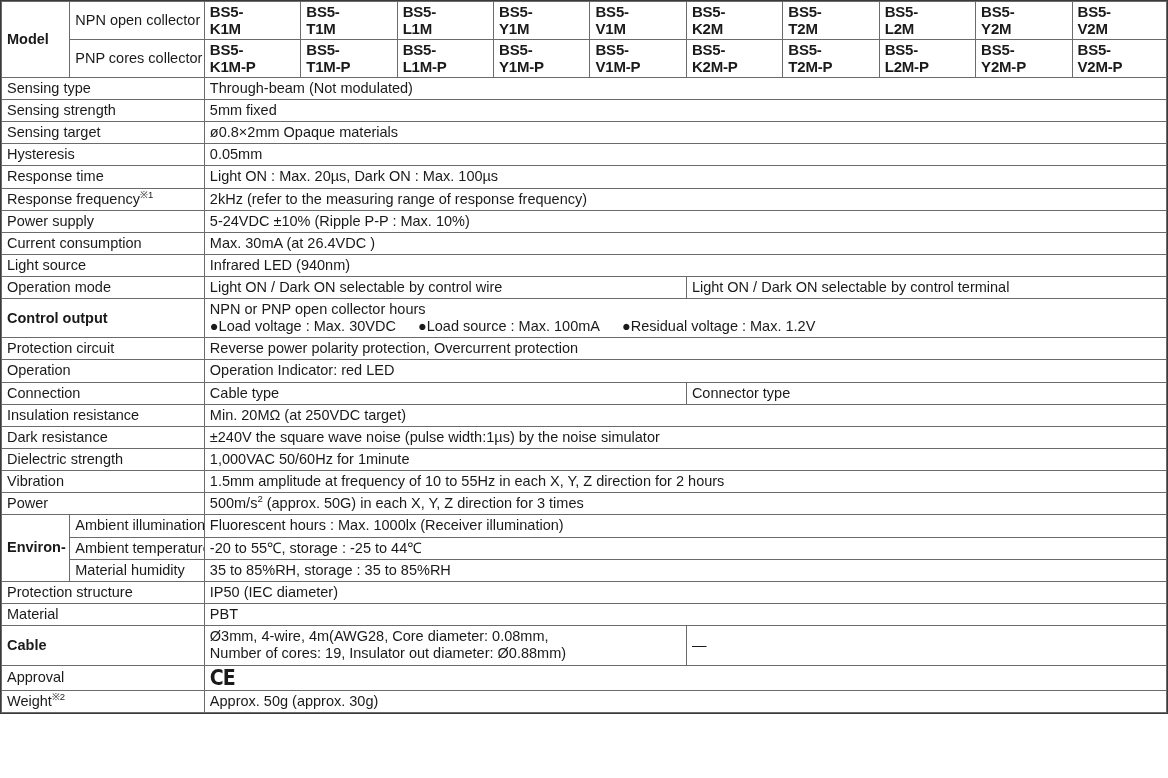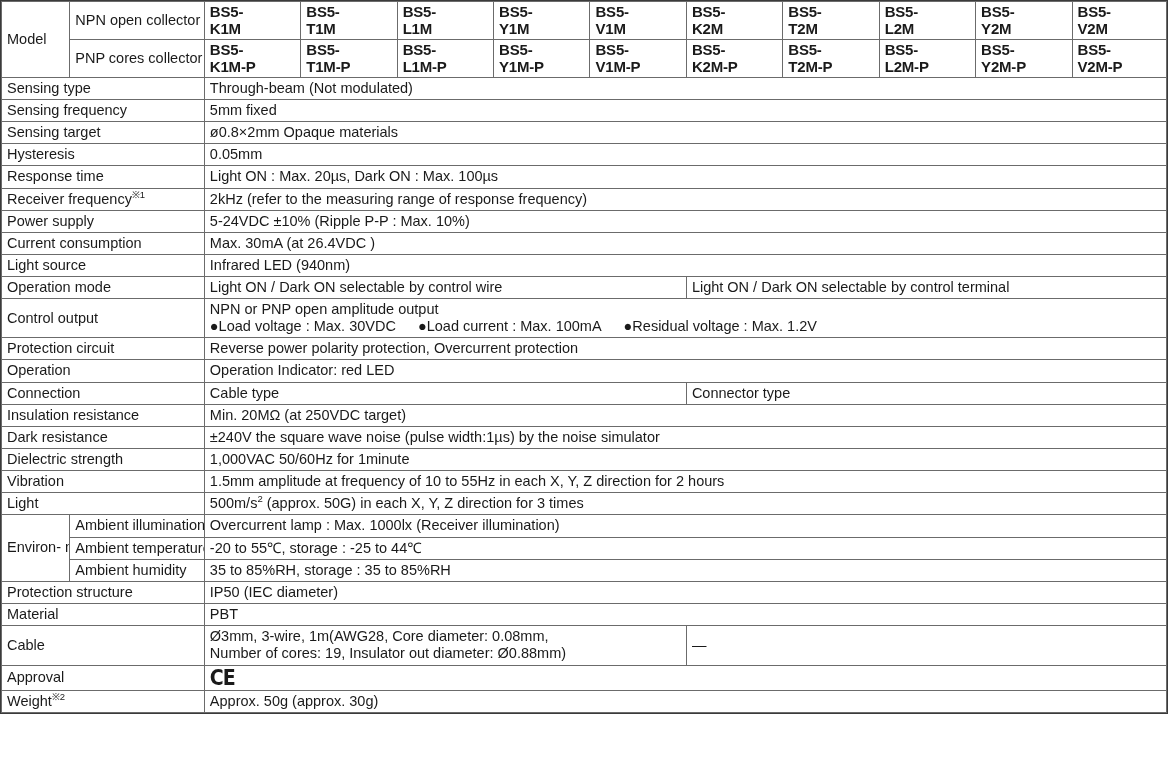--- a/index.html
+++ b/index.html
@@ -67,21 +67,21 @@
     display: inline-block;
     font-weight: bold;
     font-size: 19px;
     letter-spacing: -1px;
     font-family: "DejaVu Sans", sans-serif;
     line-height: 1;
     transform: scaleY(1.15);
     transform-origin: left center;
   }
 
-  .rowlabel-mid { vertical-align: middle; }
+  .rowlabel-mid { vertical-align: middle; font-weight: bold; }
   .env-name { white-space: normal; line-height: 1.2; }
 </style>
 </head>
 <body>
 
 <table id="spec-table">
   <colgroup>
     <col style="width:68px">
     <col style="width:134px">
     <col style="width:96px">
@@ -191,41 +191,41 @@
           <span class="ln">V2M-P</span>
         </td>
   </tr>
 
   <tr>
     <td colspan="2">Sensing type</td>
     <td colspan="10" class="val">Through-beam (Not modulated)</td>
   </tr>
 
   <tr>
-    <td colspan="2">Sensing frequency</td>
+    <td colspan="2">Sensing strength</td>
     <td colspan="10" class="val">5mm fixed</td>
   </tr>
 
   <tr>
     <td colspan="2">Sensing target</td>
     <td colspan="10" class="val">ø0.8×2mm Opaque materials</td>
   </tr>
 
   <tr>
     <td colspan="2">Hysteresis</td>
     <td colspan="10" class="val">0.05mm</td>
   </tr>
 
   <tr>
     <td colspan="2">Response time</td>
     <td colspan="10" class="val">Light ON : Max. 20µs, Dark ON : Max. 100µs</td>
   </tr>
 
   <tr>
-    <td colspan="2"><span>Receiver frequency</span><span class="sup">※1</span></td>
+    <td colspan="2"><span>Response frequency</span><span class="sup">※1</span></td>
     <td colspan="10" class="val">2kHz (refer to the measuring range of response frequency)</td>
   </tr>
 
   <tr>
     <td colspan="2">Power supply</td>
     <td colspan="10" class="val">5-24VDC ±10% (Ripple P-P : Max. 10%)</td>
   </tr>
 
   <tr>
     <td colspan="2">Current consumption</td>
@@ -239,22 +239,22 @@
 
   <tr>
     <td colspan="2">Operation mode</td>
     <td colspan="5" class="val">Light ON / Dark ON selectable by control wire</td>
     <td colspan="5" class="val">Light ON / Dark ON selectable by control terminal</td>
   </tr>
 
   <tr>
     <td colspan="2" class="rowlabel-mid">Control output</td>
     <td colspan="10" class="val wrap">
-      <div>NPN or PNP open amplitude output</div>
-      <div class="bullets"><span class="grp">●Load voltage : Max. 30VDC</span><span class="grp">●Load current : Max. 100mA</span><span>●Residual voltage : Max. 1.2V</span></div>
+      <div>NPN or PNP open collector hours</div>
+      <div class="bullets"><span class="grp">●Load voltage : Max. 30VDC</span><span class="grp">●Load source : Max. 100mA</span><span>●Residual voltage : Max. 1.2V</span></div>
     </td>
   </tr>
 
   <tr>
     <td colspan="2">Protection circuit</td>
     <td colspan="10" class="val">Reverse power polarity protection, Overcurrent protection</td>
   </tr>
 
   <tr>
     <td colspan="2">Operation</td>
@@ -281,63 +281,63 @@
     <td colspan="2">Dielectric strength</td>
     <td colspan="10" class="val">1,000VAC 50/60Hz for 1minute</td>
   </tr>
 
   <tr>
     <td colspan="2">Vibration</td>
     <td colspan="10" class="val">1.5mm amplitude at frequency of 10 to 55Hz in each X, Y, Z direction for 2 hours</td>
   </tr>
 
   <tr>
-    <td colspan="2">Light</td>
+    <td colspan="2">Power</td>
     <td colspan="10" class="val"><span>500m/s</span><span class="sup">2</span><span> (approx. 50G) in each X, Y, Z direction for 3 times</span></td>
   </tr>
 
   <tr>
     <td rowspan="3" class="rowlabel-mid env-name">
       <span class="ln">Environ-</span>
       <span class="ln">ment</span>
     </td>
     <td class="two-line">
       <span class="ln">Ambient</span>
       <span class="ln">illumination</span>
     </td>
-    <td colspan="10" class="val">Overcurrent lamp : Max. 1000lx  (Receiver illumination)</td>
+    <td colspan="10" class="val">Fluorescent hours : Max. 1000lx  (Receiver illumination)</td>
   </tr>
 
   <tr>
     <td class="two-line">
       <span class="ln">Ambient</span>
       <span class="ln">temperature</span>
     </td>
     <td colspan="10" class="val">-20 to 55℃, storage : -25 to 44℃</td>
   </tr>
 
   <tr>
-    <td>Ambient humidity</td>
+    <td>Material humidity</td>
     <td colspan="10" class="val">35 to 85%RH, storage : 35 to 85%RH</td>
   </tr>
 
   <tr>
     <td colspan="2">Protection structure</td>
     <td colspan="10" class="val">IP50 (IEC diameter)</td>
   </tr>
 
   <tr>
     <td colspan="2">Material</td>
     <td colspan="10" class="val">PBT</td>
   </tr>
 
   <tr>
     <td colspan="2" class="rowlabel-mid">Cable</td>
     <td colspan="5" class="val wrap">
-      <div>Ø3mm, 3-wire, 1m(AWG28, Core diameter: 0.08mm,</div>
+      <div>Ø3mm, 4-wire, 4m(AWG28, Core diameter: 0.08mm,</div>
       <div>Number of cores: 19, Insulator out diameter: Ø0.88mm)</div>
     </td>
     <td colspan="5" class="dash-cell">—</td>
   </tr>
 
   <tr>
     <td colspan="2">Approval</td>
     <td colspan="10" class="val"><span class="ce-mark">CE</span></td>
   </tr>
 

